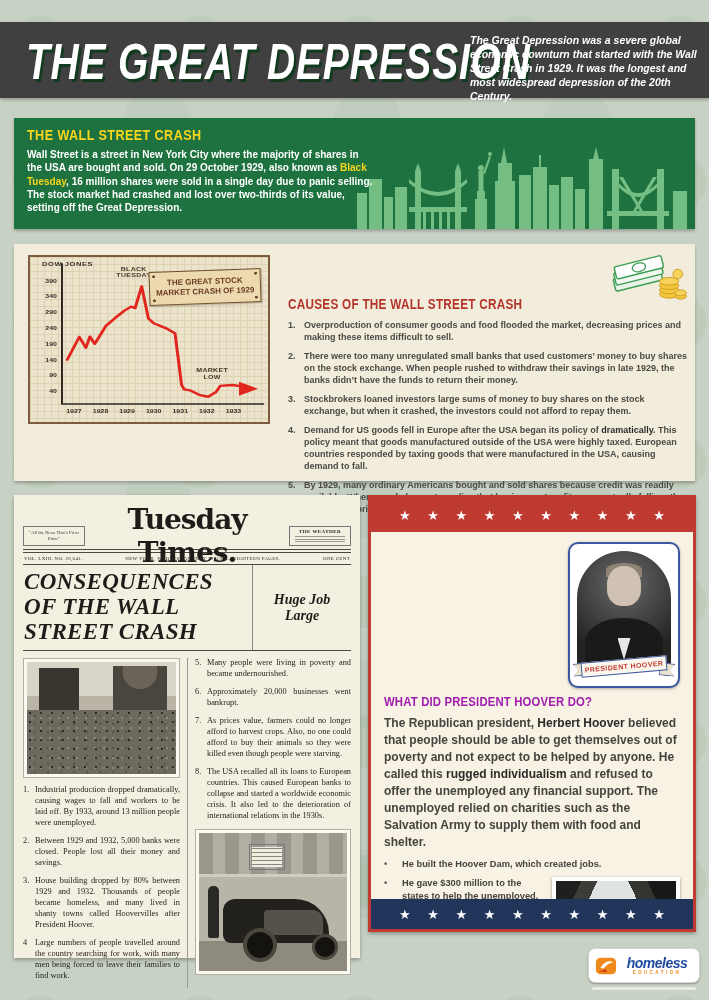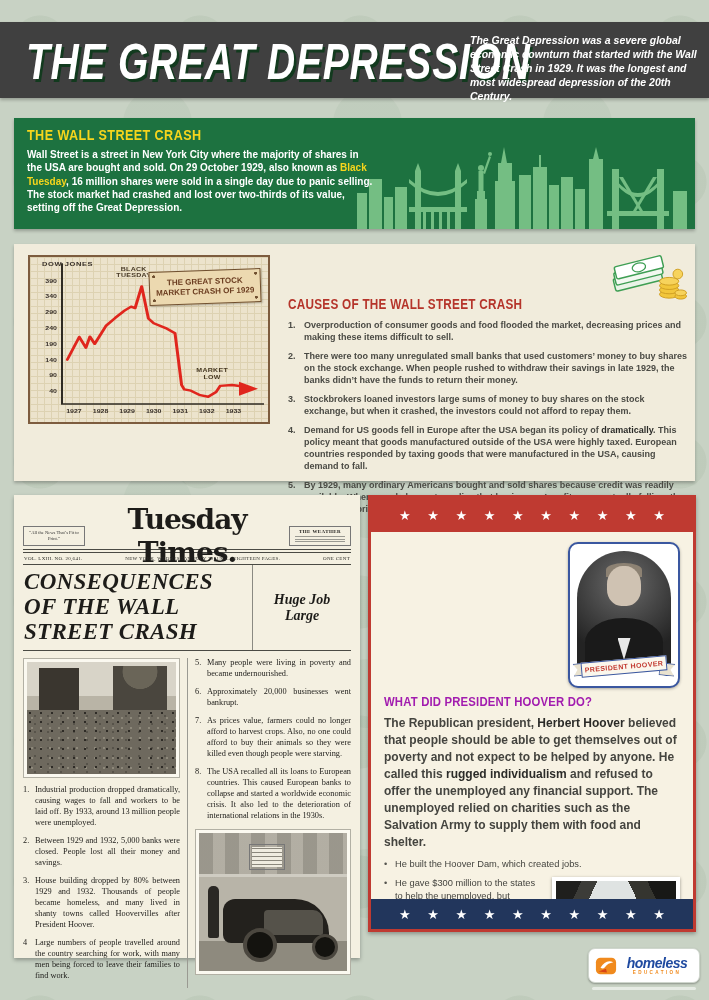--- a/index.html
+++ b/index.html
@@ -161,21 +161,21 @@
   .pt-suit{ position:absolute; left:50%; bottom:-2px; width:84%; height:44%; margin-left:-42%; background:#1a1a1a; border-radius:48% 48% 0 0; }
   .pt-shirt{ position:absolute; left:50%; bottom:6%; width:13px; height:22px; margin-left:-6.5px; background:#e8e8e8;
     clip-path:polygon(0 0, 100% 0, 50% 100%); }
   .ribbon{ position:relative; height:18px; margin:-9px 2px 0; z-index:2; }
   .ribbon .wing{ position:absolute; top:5px; width:16px; height:13px; background:#e9e2cf; border:1px solid #3a57a0; }
   .ribbon .wing.l{ left:-6px; transform:rotate(-6deg); clip-path:polygon(0 0,100% 0,100% 100%,0 100%,28% 50%); }
   .ribbon .wing.r{ right:-6px; transform:rotate(6deg); clip-path:polygon(0 0,100% 0,72% 50%,100% 100%,0 100%); }
   .ribbon-center{ position:absolute; left:2px; right:2px; top:1px; height:15px; background:#fbf7ec; border:1px solid #3a57a0;
     transform:rotate(-5deg); display:flex; align-items:center; justify-content:center;
     font-size:7px; font-weight:bold; color:#c23a30; letter-spacing:.4px; }
-  .hv-bullet{ display:flex; margin-bottom:6px; font-size:9.3px; font-weight:normal; color:#44443f; line-height:1.38; }
+  .hv-bullet{ display:flex; margin-bottom:6px; font-size:9.3px; font-weight:bold; color:#44443f; line-height:1.38;gap:7px; }
   .hv-bullet .mark{ width:11px; flex:none; color:#55554f; }
   .hv-bullet .mark::before{ content:"•"; }
   .dam-photo{ float:right; width:128px; height:92px; margin:0 0 6px 10px; border:4px solid #fff; box-shadow:0 1px 3px rgba(0,0,0,.4);
     background:
       linear-gradient(115deg, #1f1f1d 0 16%, #3c3c38 16% 26%, transparent 26%),
       linear-gradient(-115deg, #181816 0 18%, #35352f 18% 30%, transparent 30%),
       radial-gradient(ellipse 70% 40% at 50% 8%, #dfe3e2 0 60%, transparent 61%),
       linear-gradient(#9aa0a2 0 46%, #c2c6c4 46% 58%, #5e6668 58% 74%, #23292b 74%);
   }
   .bold-navy{ color:#2b2b28; }

